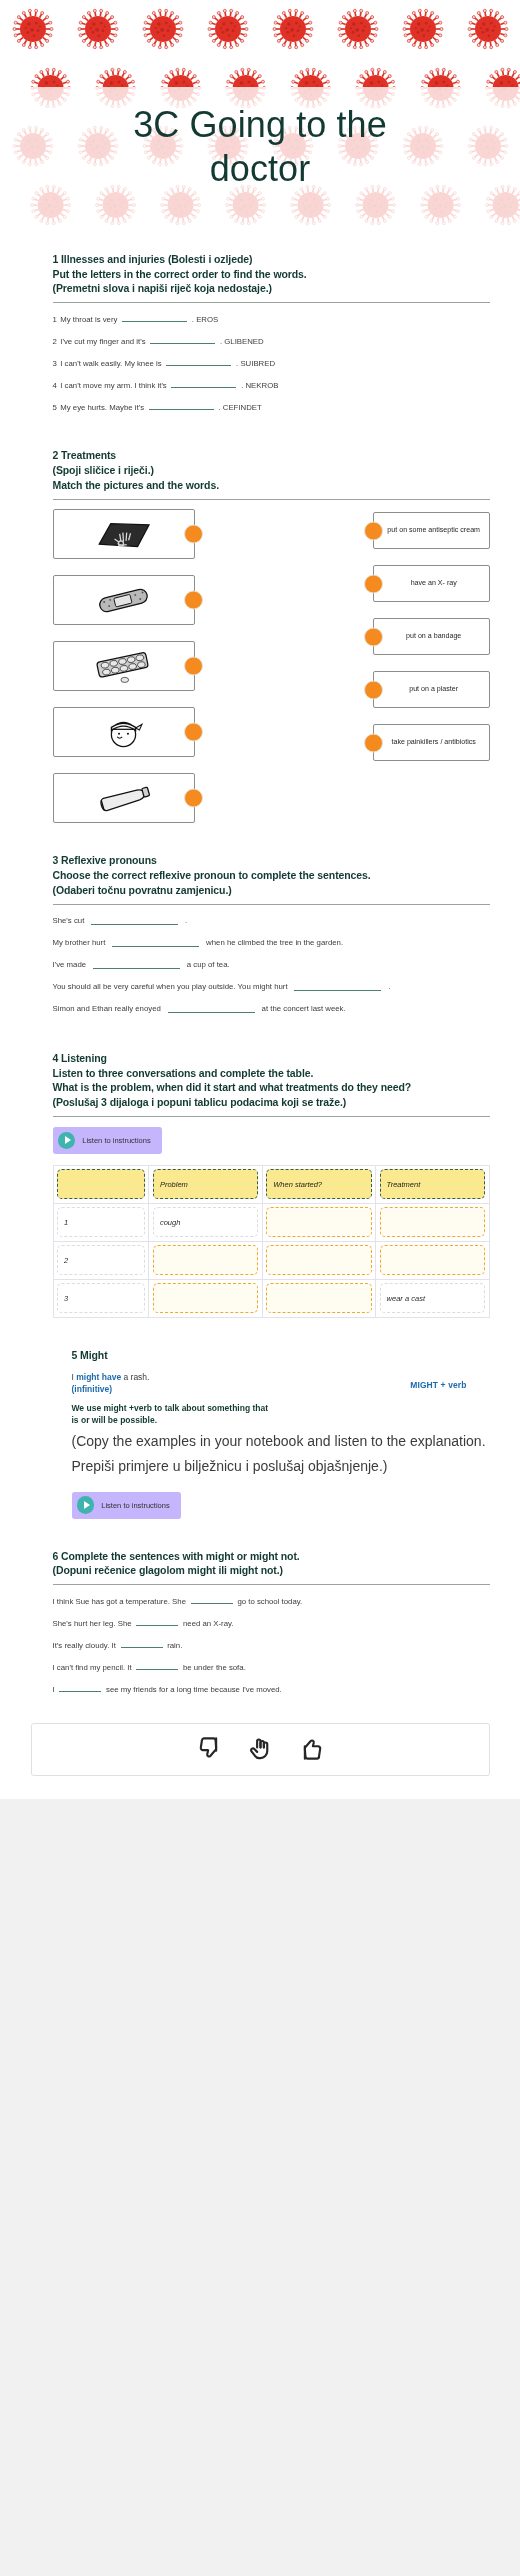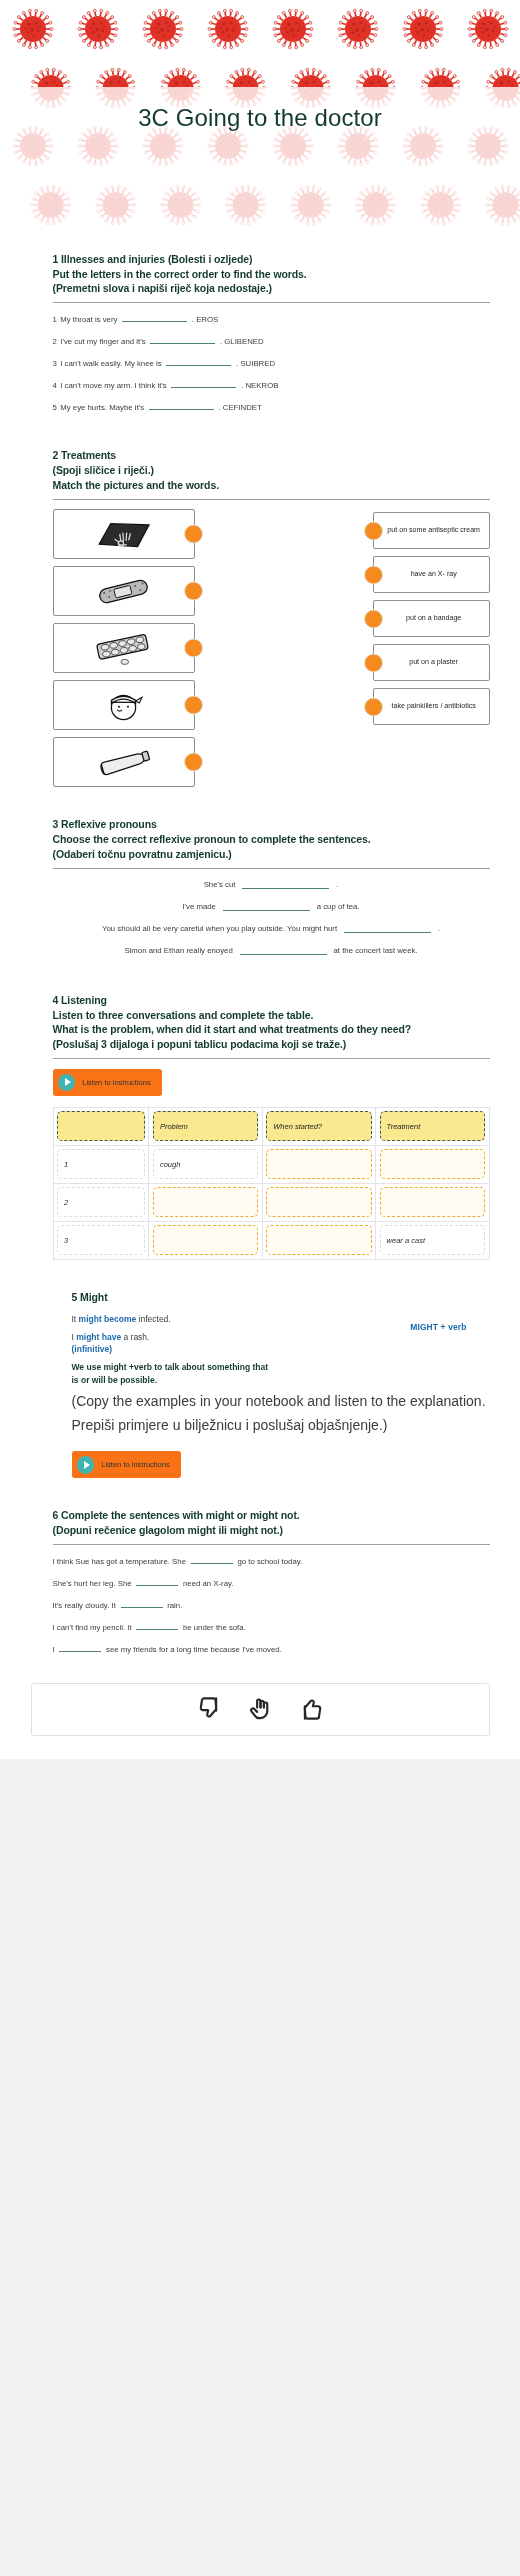--- a/index.html
+++ b/index.html
@@ -18,21 +18,21 @@
      grid-template-columns:repeat(8,1fr); grid-template-rows:repeat(4,1fr); }
   .virus { position:relative; display:flex; align-items:center; justify-content:center; }
   .virus svg { width:42px; height:42px; display:block; }
   .banner-overlay {
     position:absolute; left:0; right:0; top:87px; height:146px;
     background:rgba(255,255,255,0.80);
   }
   .banner-title {
     position:absolute; left:0; right:0; top:103px;
     text-align:center;
-    font-size:24px; line-height:1.22; font-weight:400;
+    font-size:36px; line-height:1.22; font-weight:400;
     color:#133a32; letter-spacing:0.1px;
     padding:0 81px;
   }
 
   
   .body-wrap { padding:0 30.5px 0 30.5px; }
   .section { padding-top:17.6px;margin-left:22px; }
   h2.sec-title {
     margin:0; font-size:10.5px; line-height:1.42; font-weight:700;
     color:#133a32; letter-spacing:-0.1px;
@@ -50,21 +50,21 @@
     display:inline-block; border-bottom:0.7px solid #4e7f74;
     height:8.8px; margin:0 4.7px; vertical-align:-2px;
   }
   .b-md { width:42px; }
   .b-lg { width:65px; }
   .b-xl { width:87px; }
   .tail { color:#3c3c3c; }
 
   
   .match { padding-top:9.5px; display:flex; justify-content:space-between; gap:4.1px; }
-  .match-col { display:flex; flex-direction:column; gap:7px; }
+  .match-col { display:flex; flex-direction:column; gap:16px; }
   .match-col.left { width:142px; }
   .match-col.right { width:117px; padding-top:2.7px; }
   .pic-card {
     position:relative; height:50px; border:0.7px solid #8d8d8d; border-radius:2px;
     background:#fff; display:flex; align-items:center; justify-content:center;
   }
   .pic-card svg { width:65px; height:37px; }
   .word-card {
     position:relative; min-height:37px; border:0.7px solid #8d8d8d; border-radius:2px;
     background:#fff; display:flex; align-items:center; justify-content:center;
@@ -76,21 +76,21 @@
   }
   .dot.r { right:-9.5px; top:50%; transform:translateY(-50%); }
   .dot.l { left:-9.5px; top:50%; transform:translateY(-50%); }
 
   
   .s-line { font-size:7.8px; line-height:1.62; color:#3c3c3c; padding:4.7px 0; }
 
   
   .audio-pill {
     display:inline-flex; align-items:center; gap:6.8px;
-    background:#f97316; border-radius:2.7px; padding:4.7px 11px 4.7px 5.4px; margin-top:9.5px;
+    background:#c4b5fd; border-radius:2.7px; padding:4.7px 11px 4.7px 5.4px; margin-top:9.5px;
   }
   .play-btn {
     width:17.6px; height:17.6px; border-radius:50%; background:#3fb3ae;
     display:flex; align-items:center; justify-content:center; flex:0 0 auto;
   }
   .play-btn .tri {
     width:0;height:0;border-left:6.1px solid #fff;
     border-top:4.1px solid transparent;border-bottom:4.1px solid transparent; margin-left:2px;
   }
   .audio-pill .lbl { font-size:7.5px; color:#333; }
@@ -1877,25 +1877,30 @@
       </div>
     </div>
 
     <div class="section" style="padding-top:30px;">
       <h2 class="sec-title">
         <span class="ln">3 Reflexive pronouns</span>
         <span class="ln">Choose the correct reflexive pronoun to complete the sentences.</span>
         <span class="ln">(Odaberi točnu povratnu zamjenicu.)</span>
       </h2>
       <hr class="rule">
-      <div style="padding-top:5.4px;text-align:center;">
+      <div style="padding-top:5.4px;">
         <div class="s-line">
           <span>She's cut</span>
           <span class="blank b-xl"></span>
           <span>.</span>
+        </div>
+        <div class="s-line">
+          <span>My brother hurt</span>
+          <span class="blank b-xl"></span>
+          <span>when he climbed the tree in the garden.</span>
         </div>
         <div class="s-line">
           <span>I've made</span>
           <span class="blank b-xl"></span>
           <span>a cup of tea.</span>
         </div>
         <div class="s-line">
           <span>You should all be very careful when you play outside. You might hurt</span>
           <span class="blank b-xl"></span>
           <span>.</span>
@@ -1987,23 +1992,20 @@
     </div>
 
     <div class="section" style="padding-top:30px;">
       <h2 class="sec-title indent">
         <span class="ln">5 Might</span>
       </h2>
       <div class="might-wrap indent">
         <div class="might-tag">MIGHT + verb</div>
 
         <div class="m-line">
-          <span>It </span><b>might become</b><span> infected.</span>
-        </div>
-        <div class="m-line">
           <span>I </span><b>might have</b><span> a rash.</span>
           <br><b>(infinitive)</b>
         </div>
 
         <div class="m-rule">
           <span style="display:block">We use might +verb to talk about something that</span>
           <span style="display:block">is or will be possible.</span>
         </div>
 
         <div class="m-note">(Copy the examples in your notebook and listen to the explanation.</div>

